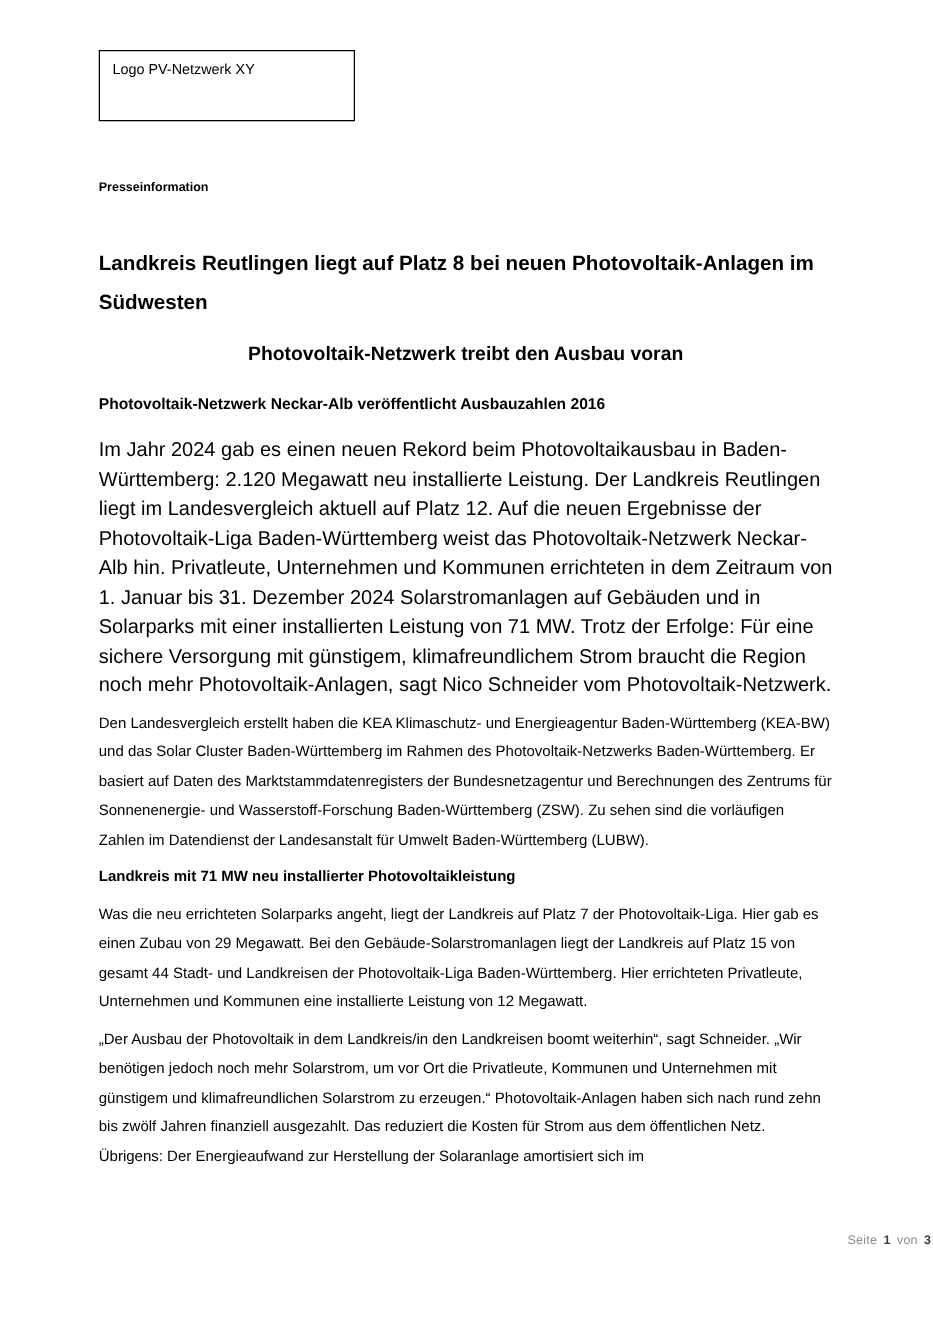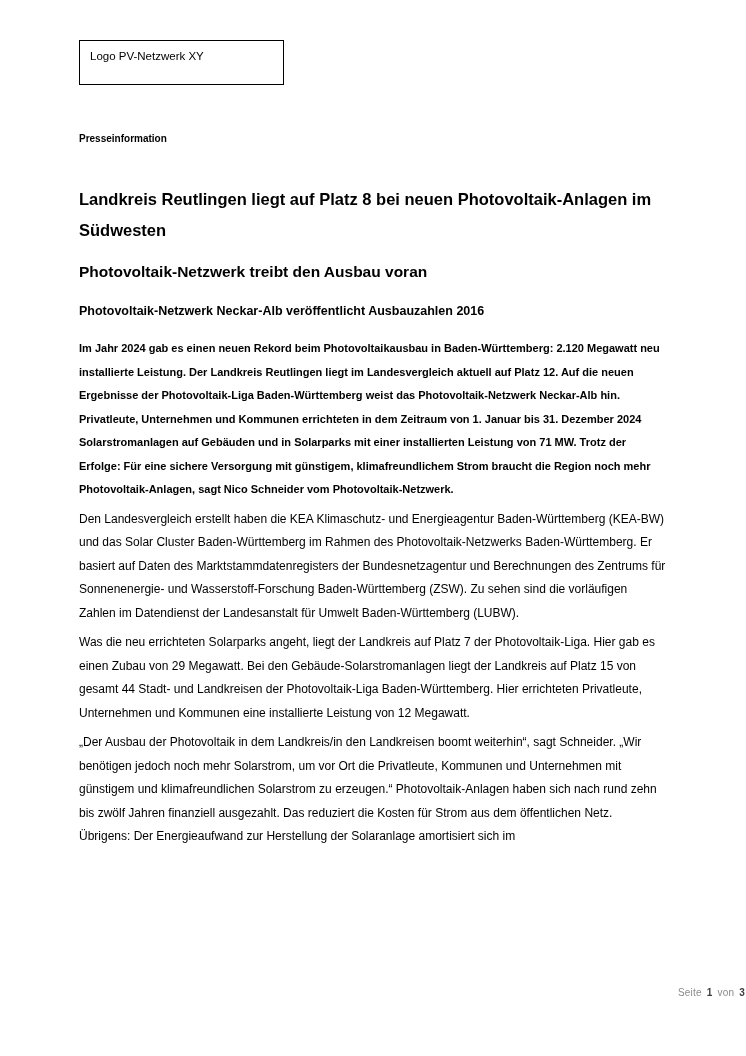--- a/index.html
+++ b/index.html
@@ -10,31 +10,31 @@
     color: #000000;
   }
   .page {
     position: relative;
     width: 746px; height: 1056px;
     padding: 40px 80px 0 79px;
     background: #ffffff;
     overflow: hidden;
   }
   .logo-box {
-    width: 205px; height: 45px;
+    width: 205px; height: 57px;
     border: 1.3px solid #000000;
     padding: 8px 10px;
     font-size: 11.5px; line-height: 14px;
   }
   .doc-type   { margin: 46px 0 5px; font-size: 10px; font-weight: bold; line-height: 15px; }
   .dateline   { margin: 16px 0 0; font-size: 12px; line-height: 15px; }
   h1.title    { margin: 38px 0 0; font-size: 16.5px; line-height: 31px; font-weight: bold; }
-  h2.subtitle { margin: 16px 0 0; font-size: 15.5px; line-height: 20px; font-weight: bold; }
+  h2.subtitle { margin: 16px 0 0; font-size: 15.5px; line-height: 20px; font-weight: bold; text-align: center; }
   h3.subheading { margin: 22px 0 0; font-size: 12.5px; line-height: 15px; font-weight: bold; }
-  p.lead      { margin: 18px 0 0; font-size: 11px; font-weight: bold; line-height: 23.5px; }
+  p.lead      { margin: 18px 0 0; font-size: 16px; font-weight: normal; line-height: 23.5px; }
   p.body-para { margin: 6px 0 0; font-size: 12px; line-height: 23.5px; }
   h4.section-heading { margin: 6px 0 0; font-size: 12px; font-weight: bold; line-height: 23.5px; }
   .footer {
     position: absolute; left: 0; bottom: 58px;
     width: 100%; text-align: right;
     font-size: 10px; color: #8a8a8a; letter-spacing: 0.2px;
   }
   .footer .pg { color: #3d3d3d; font-weight: bold; }
   .footer span { padding: 0 1px; }
 </style>
@@ -53,20 +53,21 @@
   <h1 class="title">Landkreis Reutlingen liegt auf Platz 8 bei neuen Photovoltaik-Anlagen im Südwesten</h1>
 
   <h2 class="subtitle">Photovoltaik-Netzwerk treibt den Ausbau voran</h2>
 
   <h3 class="subheading">Photovoltaik-Netzwerk Neckar-Alb veröffentlicht Ausbauzahlen 2016</h3>
 
   <p class="lead">Im Jahr 2024 gab es einen neuen Rekord beim Photovoltaikausbau in Baden-Württemberg: 2.120 Megawatt neu installierte Leistung. Der Landkreis Reutlingen liegt im Landesvergleich aktuell auf Platz 12. Auf die neuen Ergebnisse der Photovoltaik-Liga Baden-Württemberg weist das Photovoltaik-Netzwerk Neckar-Alb hin. Privatleute, Unternehmen und Kommunen errichteten in dem Zeitraum von 1. Januar bis 31. Dezember 2024 Solarstromanlagen auf Gebäuden und in Solarparks mit einer installierten Leistung von 71 MW. Trotz der Erfolge: Für eine sichere Versorgung mit günstigem, klimafreundlichem Strom braucht die Region noch mehr Photovoltaik-Anlagen, sagt Nico Schneider vom Photovoltaik-Netzwerk.</p>
 
   <p class="body-para">Den Landesvergleich erstellt haben die KEA Klimaschutz- und Energieagentur Baden-Württemberg (KEA-BW) und das Solar Cluster Baden-Württemberg im Rahmen des Photovoltaik-Netzwerks Baden-Württemberg. Er basiert auf Daten des Marktstammdatenregisters der Bundesnetzagentur und Berechnungen des Zentrums für Sonnenenergie- und Wasserstoff-Forschung Baden-Württemberg (ZSW). Zu sehen sind die vorläufigen Zahlen im Datendienst der Landesanstalt für Umwelt Baden-Württemberg (LUBW).</p>
 
+  <h4 class="section-heading">Landkreis mit 71 MW neu installierter Photovoltaikleistung</h4>
 
   <p class="body-para">Was die neu errichteten Solarparks angeht, liegt der Landkreis auf Platz 7 der Photovoltaik-Liga. Hier gab es einen Zubau von 29 Megawatt. Bei den Gebäude-Solarstromanlagen liegt der Landkreis auf Platz 15 von gesamt 44 Stadt- und Landkreisen der Photovoltaik-Liga Baden-Württemberg. Hier errichteten Privatleute, Unternehmen und Kommunen eine installierte Leistung von 12 Megawatt.</p>
 
   <p class="body-para">„Der Ausbau der Photovoltaik in dem Landkreis/in den Landkreisen boomt weiterhin“, sagt Schneider. „Wir benötigen jedoch noch mehr Solarstrom, um vor Ort die Privatleute, Kommunen und Unternehmen mit günstigem und klimafreundlichen Solarstrom zu erzeugen.“ Photovoltaik-Anlagen haben sich nach rund zehn bis zwölf Jahren finanziell ausgezahlt. Das reduziert die Kosten für Strom aus dem öffentlichen Netz. Übrigens: Der Energieaufwand zur Herstellung der Solaranlage amortisiert sich im</p>
 
   <div class="footer">
     <span>Seite</span>
     <span class="pg">1</span>
     <span>von</span>
     <span class="pg">3</span>

